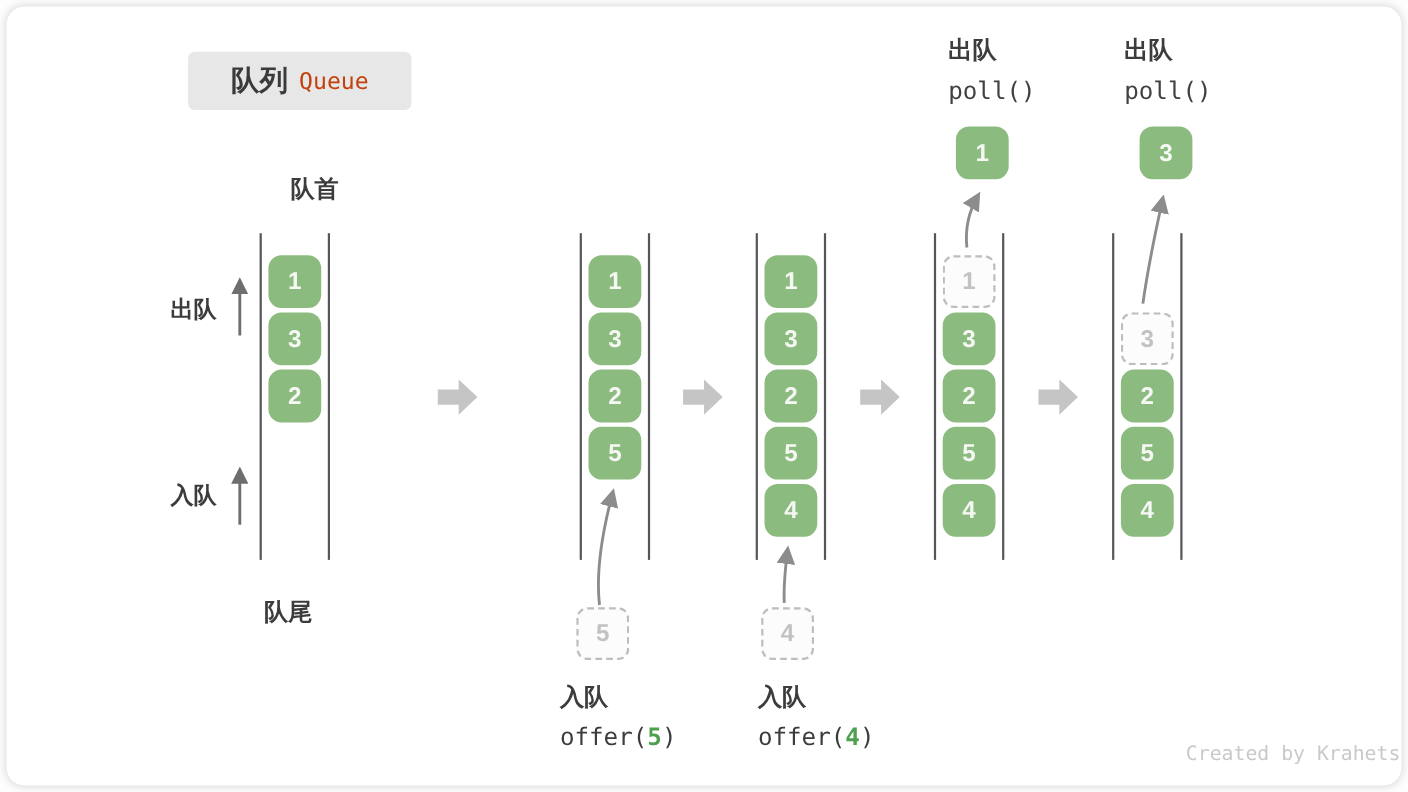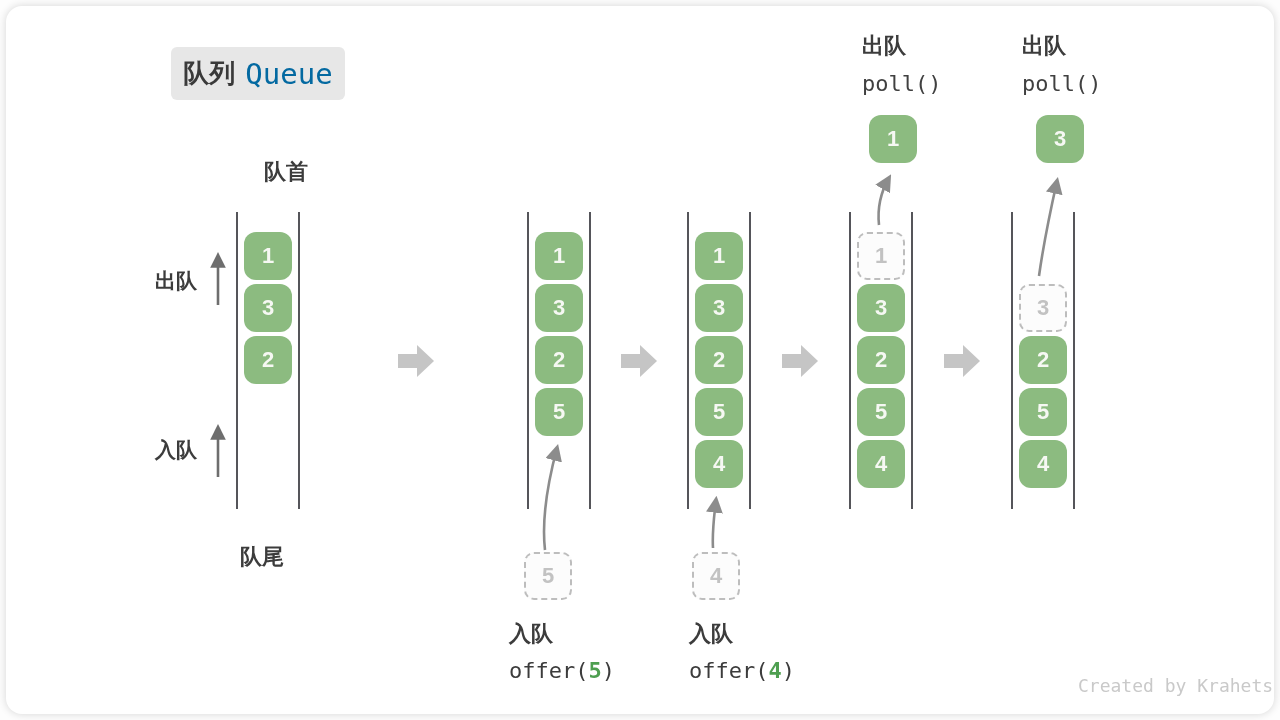--- a/index.html
+++ b/index.html
@@ -1,23 +1,23 @@
 <!DOCTYPE html>
 <html><head>
 <meta charset="utf-8">
 <style>
   html,body{margin:0;padding:0;background:#ffffff;}
   .stage{position:relative;width:1280px;height:720px;overflow:hidden;
          font-family:"Liberation Sans",sans-serif;background:#fdfdfd;}
   .card{position:absolute;left:6px;top:6px;right:6px;bottom:6px;background:#ffffff;
         border-radius:16px;box-shadow:0 0 9px rgba(0,0,0,0.16);}
-  .title-box{position:absolute;left:171px;top:47px;width:174px;height:53px;background:#E7E7E7;
+  .title-box{position:absolute;left:171px;top:47px;width:203px;height:53px;background:#E7E7E7;
              border-radius:6px;display:flex;align-items:center;justify-content:center;gap:10px;}
   .title-zh{font-size:26px;font-weight:700;color:#3A3A3A;}
-  .title-en{font-family:"DejaVu Sans Mono",monospace;font-size:29px;color:#0369a1;}
+  .title-en{font-family:"DejaVu Sans Mono",monospace;font-size:21px;color:#c2410c;}
   .cjk-label{position:absolute;font-size:22px;font-weight:700;color:#3C3C3C;white-space:nowrap;}
   .qline{position:absolute;width:2px;background:#55555a;}
   .qbox{position:absolute;width:48px;height:48px;border-radius:12px;background:#8CBB80;
         color:#F6F8F3;font-size:22px;font-weight:700;display:flex;align-items:center;
         justify-content:center;}
   .ghost{position:absolute;width:48px;height:48px;border-radius:10px;border:2px dashed #BDBDBD;
          background:#FCFCFC;color:#C2C2C2;font-size:22px;font-weight:700;display:flex;
          align-items:center;justify-content:center;box-sizing:border-box;}
   .op-head{position:absolute;white-space:nowrap;}
   .op-head .l1{font-size:22px;font-weight:700;color:#3C3C3C;}

